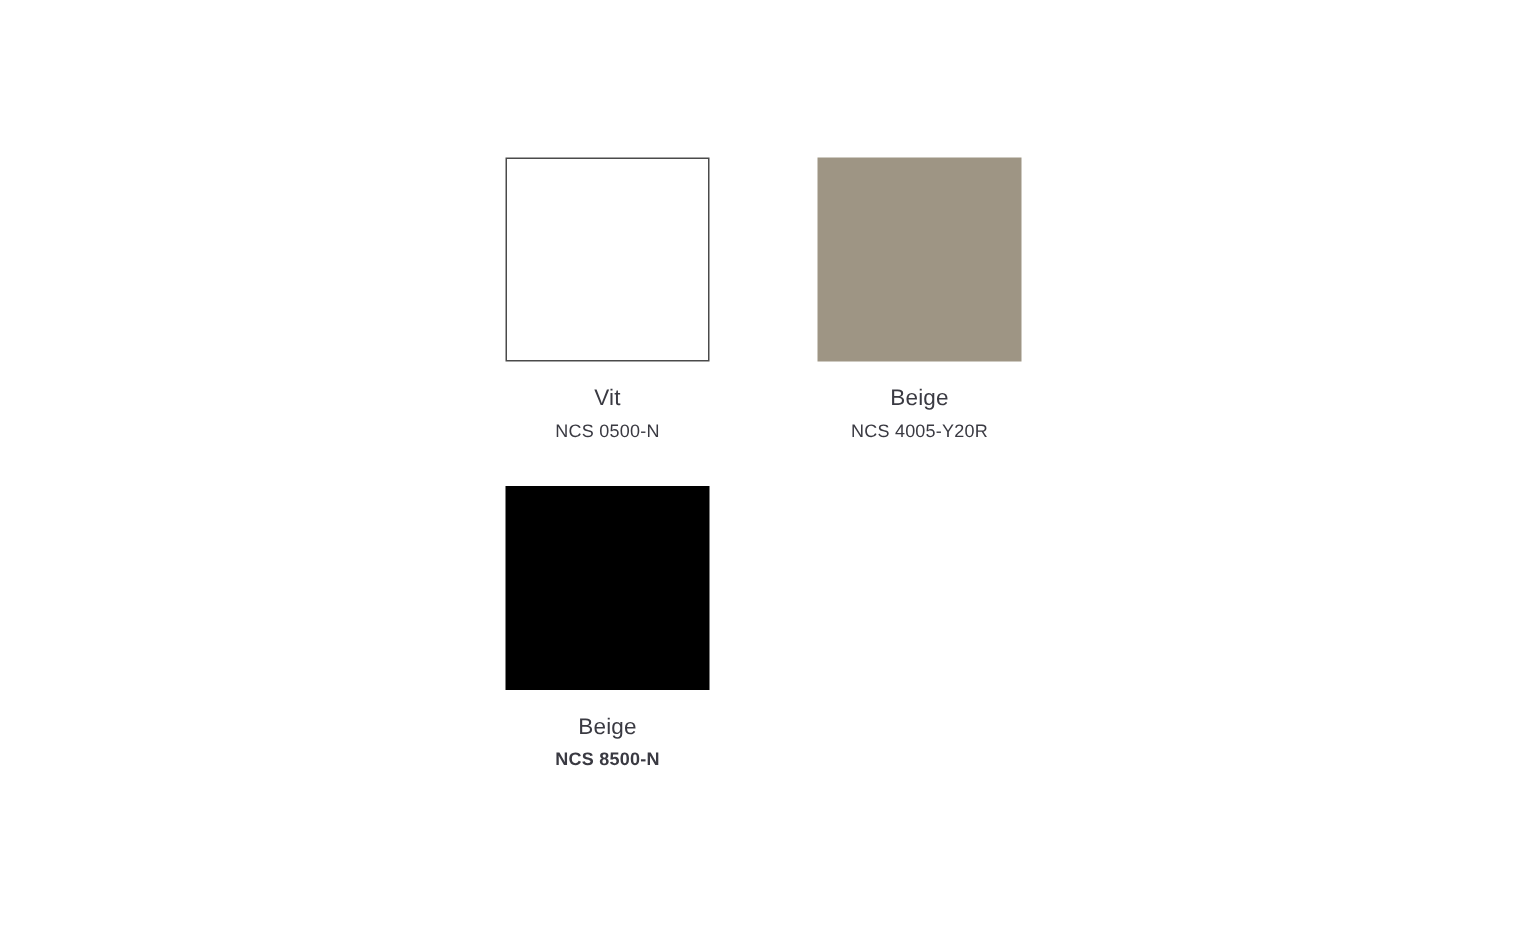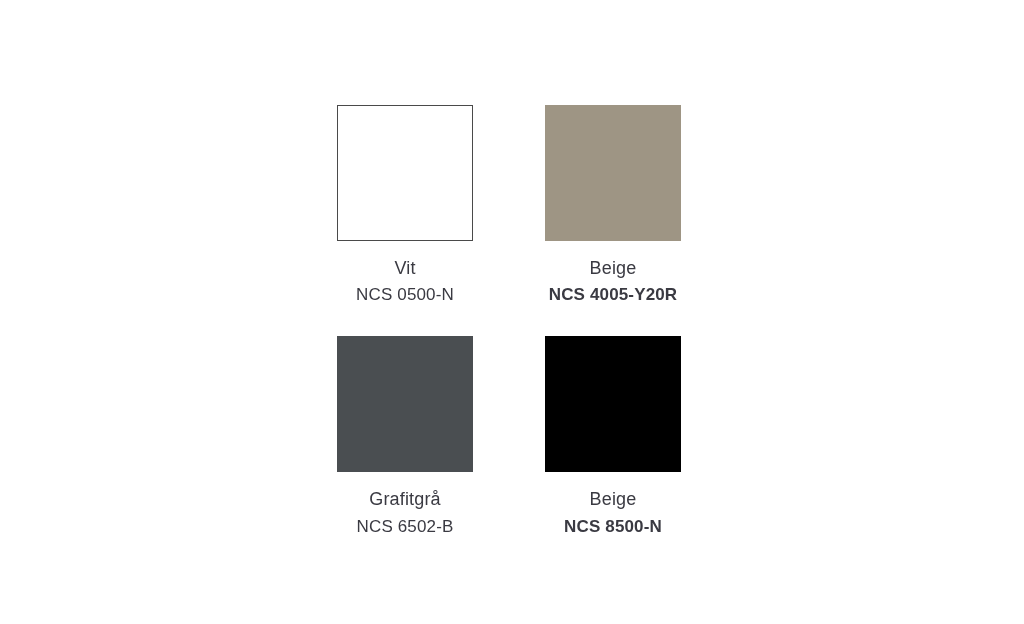--- a/index.html
+++ b/index.html
@@ -47,29 +47,29 @@
   }
 
   .swatch-labels {
     margin-top: 14px;
     text-align: center;
     line-height: 1.52;
   }
 
   .swatch-name {
     display: block;
-    font-size: 18px;
+    font-size: 15px;
     color: #3a3a42;
     letter-spacing: 0.15px;
     white-space: nowrap;
   }
 
   .swatch-code {
     display: block;
-    font-size: 17px;
+    font-size: 12px;
     color: #3a3a42;
     letter-spacing: 0.15px;
     white-space: nowrap;
   }
 </style>
 </head>
 <body style="background: rgb(255, 255, 255);">
 
 <div id="palette-grid">
 
@@ -78,31 +78,24 @@
     <div class="swatch-labels">
       <span class="swatch-name" style="color: rgb(58, 58, 66);">Vit</span>
       <span class="swatch-code" style="color: rgb(58, 58, 66);">NCS 0500-N</span>
     </div>
   </div>
 
   <div class="swatch-cell">
     <div class="swatch-chip" style="background-color: rgb(158, 149, 132);"></div>
     <div class="swatch-labels">
       <span class="swatch-name" style="color: rgb(58, 58, 66);">Beige</span>
-      <span class="swatch-code" style="color: rgb(58, 58, 66); font-weight: bold;">NCS 4005-Y20R</span>
+      <span class="swatch-code" style="color: rgb(58, 58, 66);">NCS 4005-Y20R</span>
     </div>
   </div>
 
-  <div class="swatch-cell">
-    <div class="swatch-chip" style="background-color: rgb(74, 78, 81);"></div>
-    <div class="swatch-labels">
-      <span class="swatch-name" style="color: rgb(58, 58, 66);">Grafitgrå</span>
-      <span class="swatch-code" style="color: rgb(58, 58, 66);">NCS 6502-B</span>
-    </div>
-  </div>
 
   <div class="swatch-cell">
     <div class="swatch-chip" style="background-color: rgb(0, 0, 0);"></div>
     <div class="swatch-labels">
       <span class="swatch-name" style="color: rgb(58, 58, 66);">Beige</span>
       <span class="swatch-code" style="color: rgb(58, 58, 66); font-weight: bold;">NCS 8500-N</span>
     </div>
   </div>
 
 </div>

